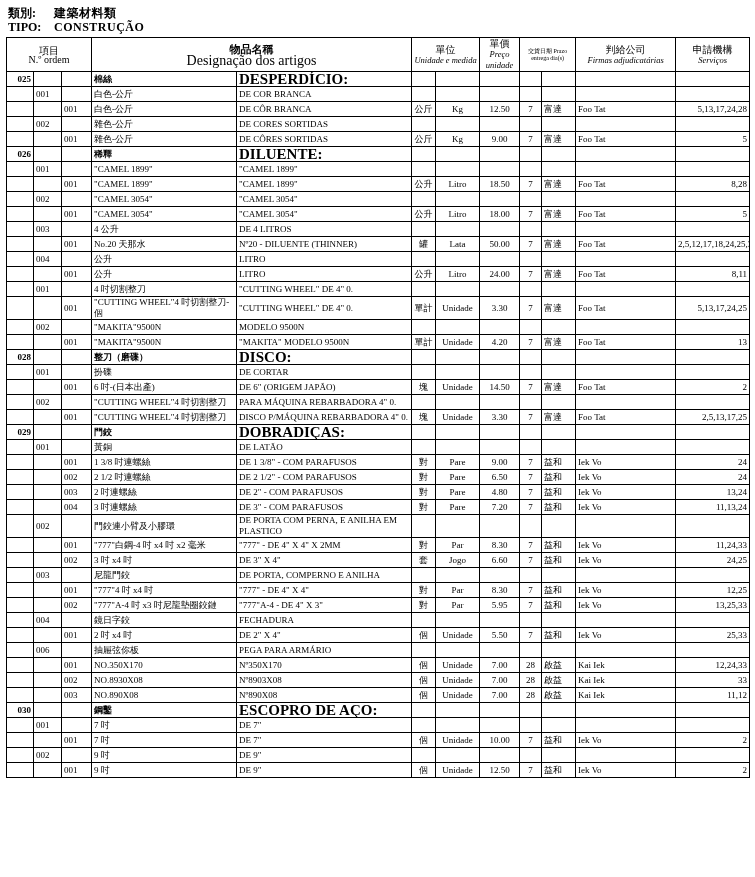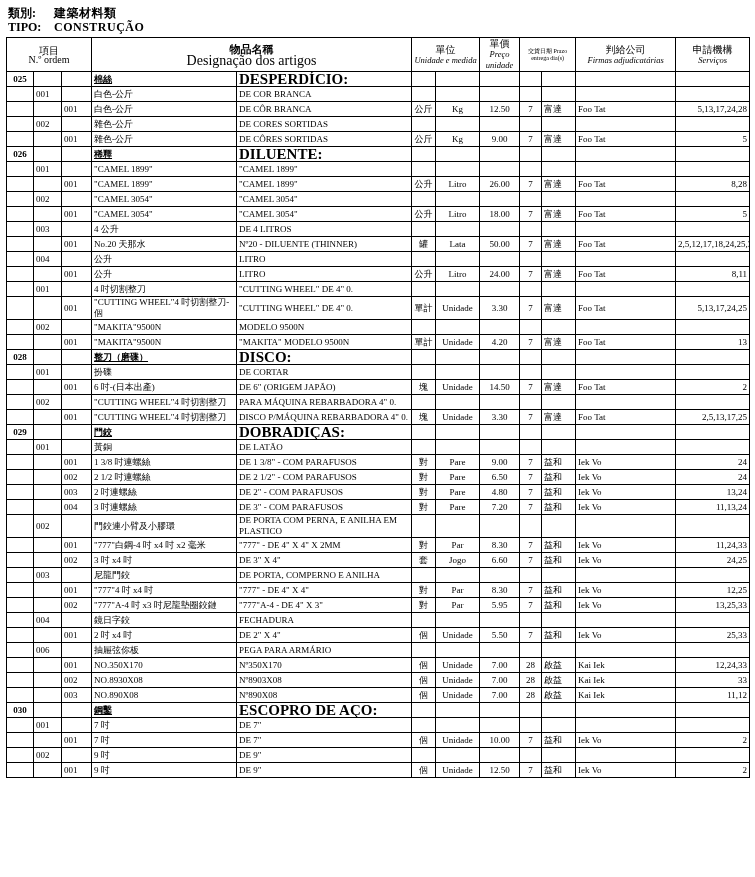--- a/index.html
+++ b/index.html
@@ -88,35 +88,35 @@
   }
   .hdr-tiny {
     font-size: 6px;
     line-height: 7px;
   }
   .hdr-name-cn { font-size: 11px; font-weight: bold; }
   .hdr-name-pt { font-size: 14px; }
 
   
   td.ord {
-    text-align: center;
+    text-align: right;
     font-weight: bold;
     font-size: 11px;
     padding-left: 3px;
   }
   td.lvl1, td.lvl2 {
     text-align: left;
     font-size: 9px;
     padding-left: 2px;
   }
   td.name-cn {
     font-size: 11px;
     padding-left: 3px;
   }
-  td.name-cn.bold { font-weight: bold; text-decoration: underline; }
+  td.name-cn.bold { font-weight: bold; }
   td.desig {
     font-size: 9.5px;
     padding-left: 3px;
   }
   td.desig.group {
     font-weight: bold;
     font-size: 15px;
   }
   td.desig.sub {
     margin-left: 44px;
@@ -290,21 +290,21 @@
           <td class="serv"></td>
         </tr>
         <tr>
           <td class="ord"></td>
           <td class="lvl1"></td>
           <td class="lvl2">001</td>
           <td class="name-cn">"CAMEL 1899"</td>
           <td class="desig sub">"CAMEL 1899"</td>
           <td class="unit1">公升</td>
           <td class="unit2">Litro</td>
-          <td class="price">26.00</td>
+          <td class="price">18.50</td>
           <td class="days">7</td>
           <td class="doc">富達</td>
           <td class="firm">Foo Tat</td>
           <td class="serv">8,28</td>
         </tr>
         <tr>
           <td class="ord"></td>
           <td class="lvl1">002</td>
           <td class="lvl2"></td>
           <td class="name-cn">"CAMEL 3054"</td>

